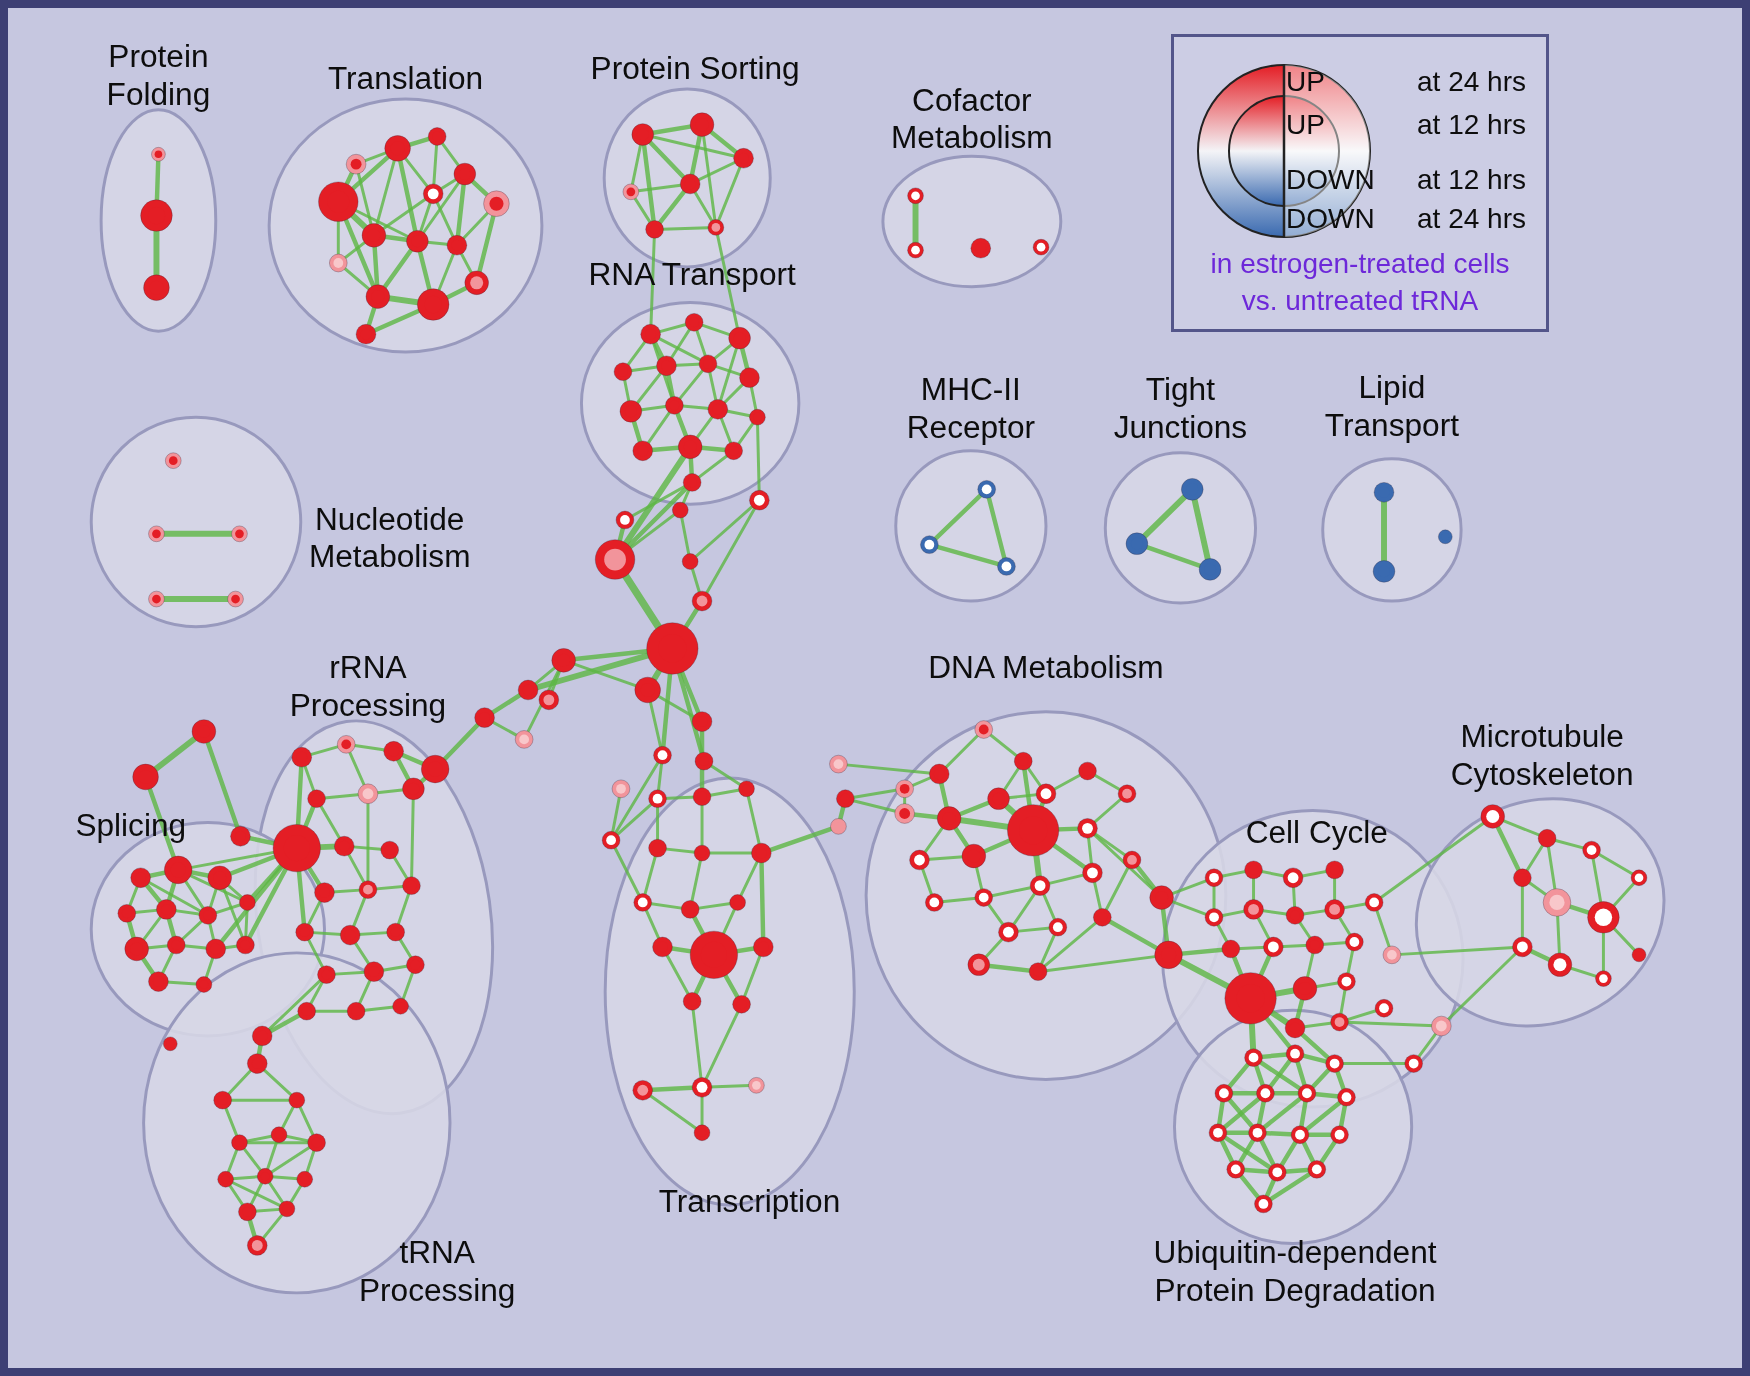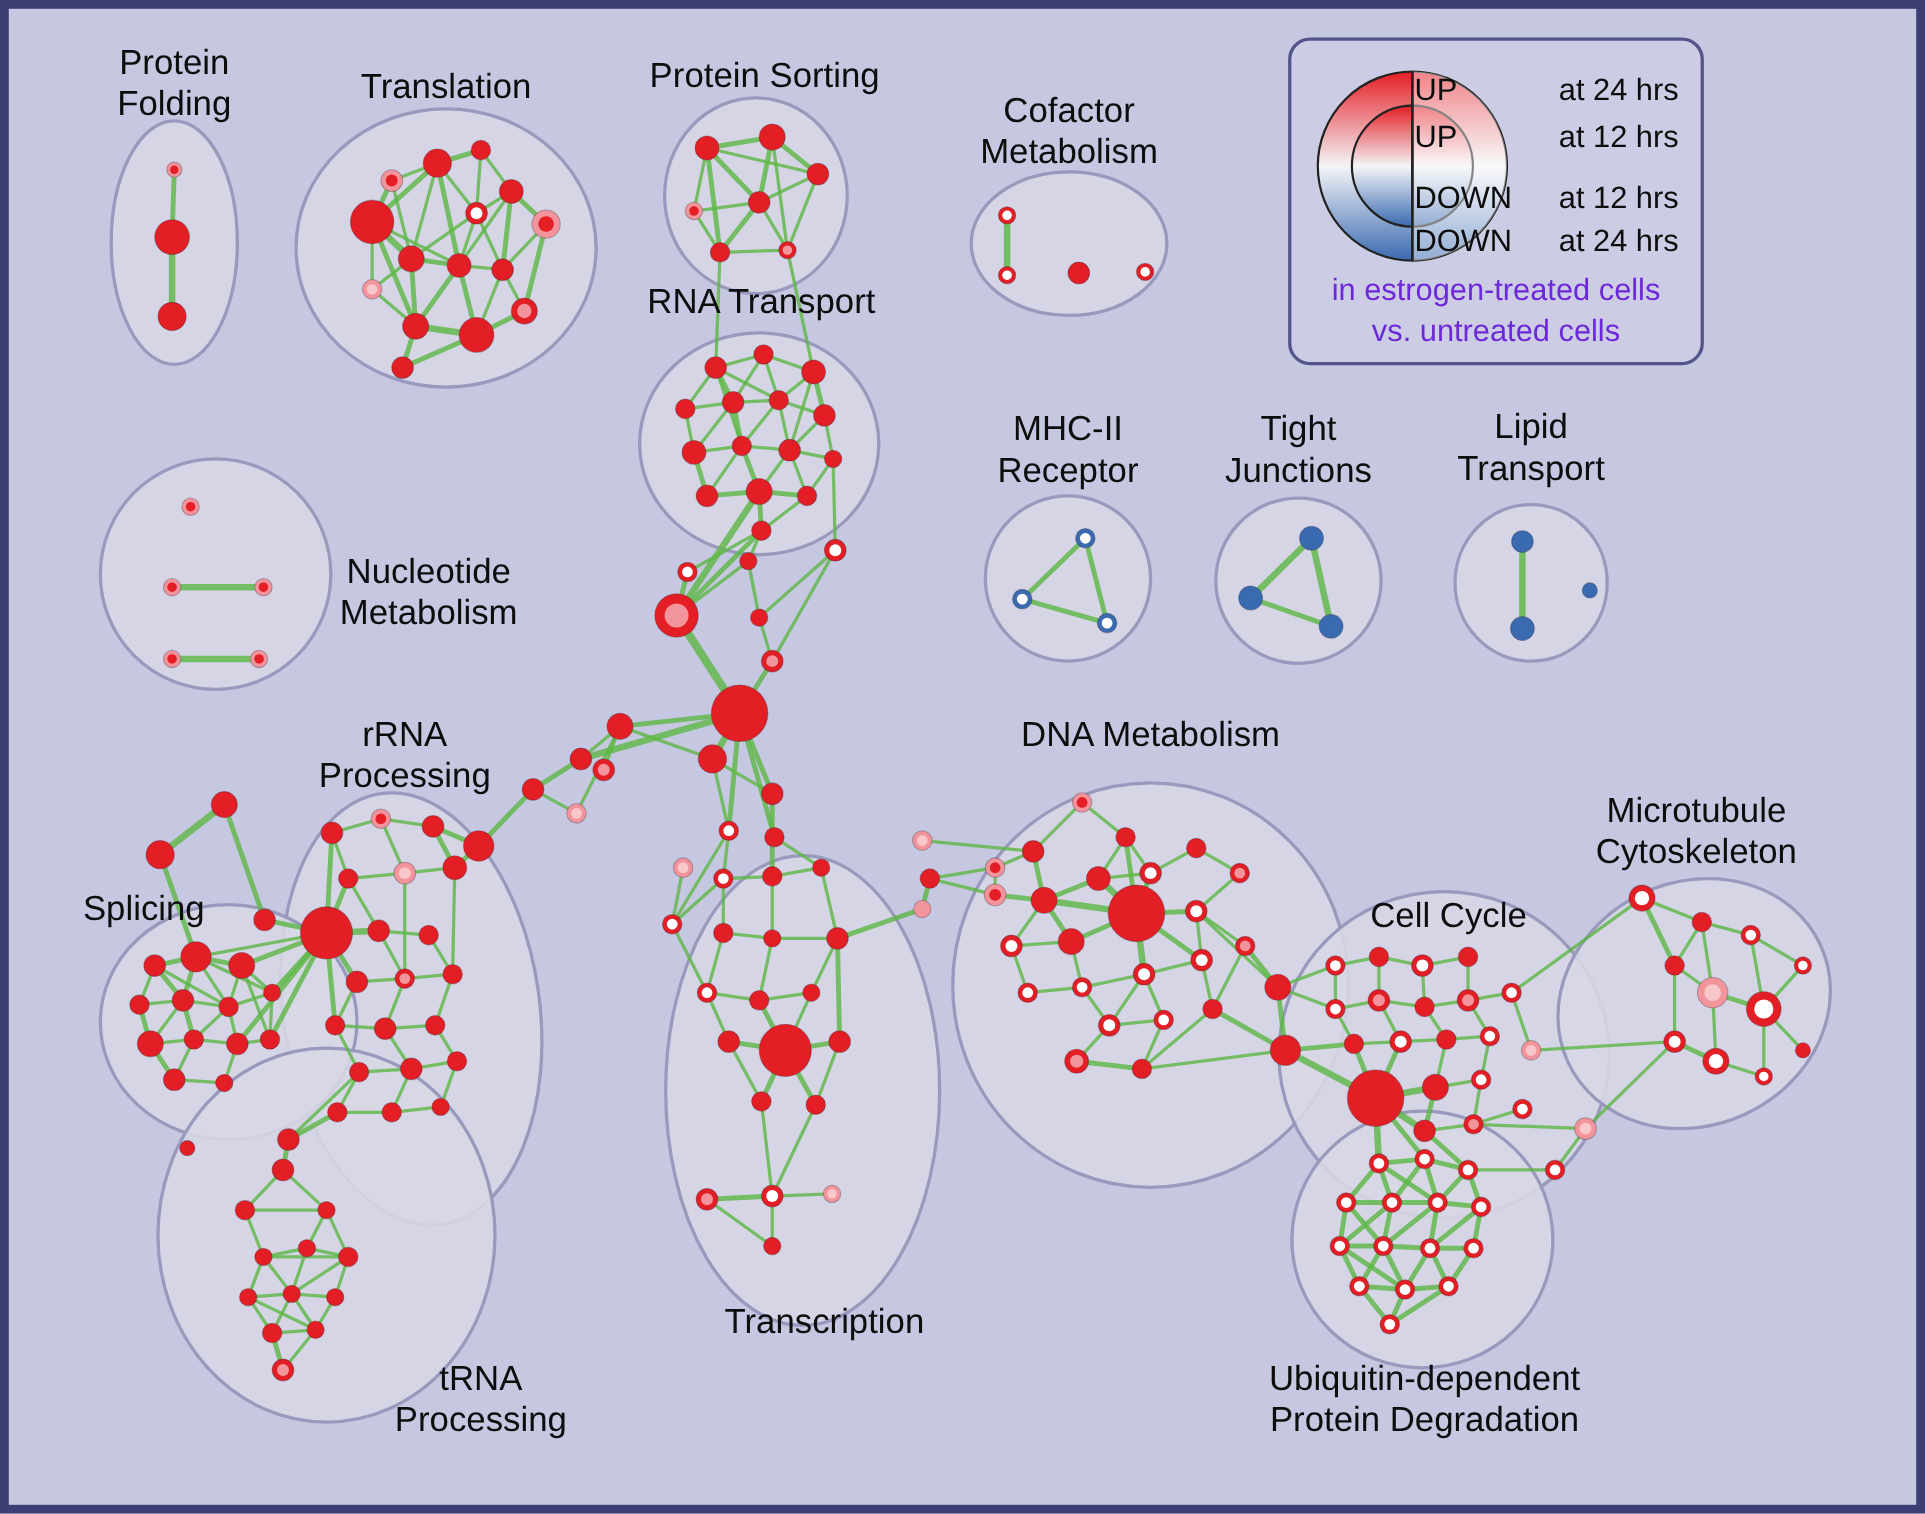--- a/index.html
+++ b/index.html
@@ -1371,21 +1371,21 @@
         <text x="748" y="1218" class="cluster-label" fill="#0d0d0d">Transcription</text>
         <text x="1048" y="678" class="cluster-label" fill="#0d0d0d">DNA Metabolism</text>
         <text x="1322" y="845" class="cluster-label" fill="#0d0d0d">Cell Cycle</text>
         <text x="1550" y="748" class="cluster-label" fill="#0d0d0d">Microtubule</text>
         <text x="1550" y="786" class="cluster-label" fill="#0d0d0d">Cytoskeleton</text>
         <text x="1300" y="1270" class="cluster-label" fill="#0d0d0d">Ubiquitin-dependent</text>
         <text x="1300" y="1308" class="cluster-label" fill="#0d0d0d">Protein Degradation</text>
       </g>
   </svg>
 
-  <div class="legend" style="border-color: rgb(83, 85, 138); border-radius: 20px;">
+  <div class="legend" style="border-color: rgb(83, 85, 138);">
     <svg class="legend-glyph" viewBox="0 0 200 200">
       <defs>
         <linearGradient id="updown" x1="0" y1="0" x2="0" y2="1">
           <stop offset="0" stop-color="#e41e25"></stop>
           <stop offset="0.5" stop-color="#f4f4f7"></stop>
           <stop offset="1" stop-color="#3a6ab0"></stop>
         </linearGradient>
       </defs>
       <circle cx="100" cy="100" r="86" fill="url(#updown)" stroke="#222" stroke-width="2"></circle>
       <circle cx="100" cy="100" r="55" fill="url(#updown)" stroke="#222" stroke-width="2"></circle>
@@ -1403,17 +1403,17 @@
     <div class="lrow" style="top:127px">
       <span class="lbl">DOWN</span>
       <span class="ltime">at 12 hrs</span>
     </div>
     <div class="lrow" style="top:166px">
       <span class="lbl">DOWN</span>
       <span class="ltime">at 24 hrs</span>
     </div>
     <div class="lcaption">
       <div>in estrogen-treated cells</div>
-      <div>vs. untreated cells</div>
+      <div>vs. untreated tRNA</div>
     </div>
   </div>
 
 </div>
 
 </body></html>

